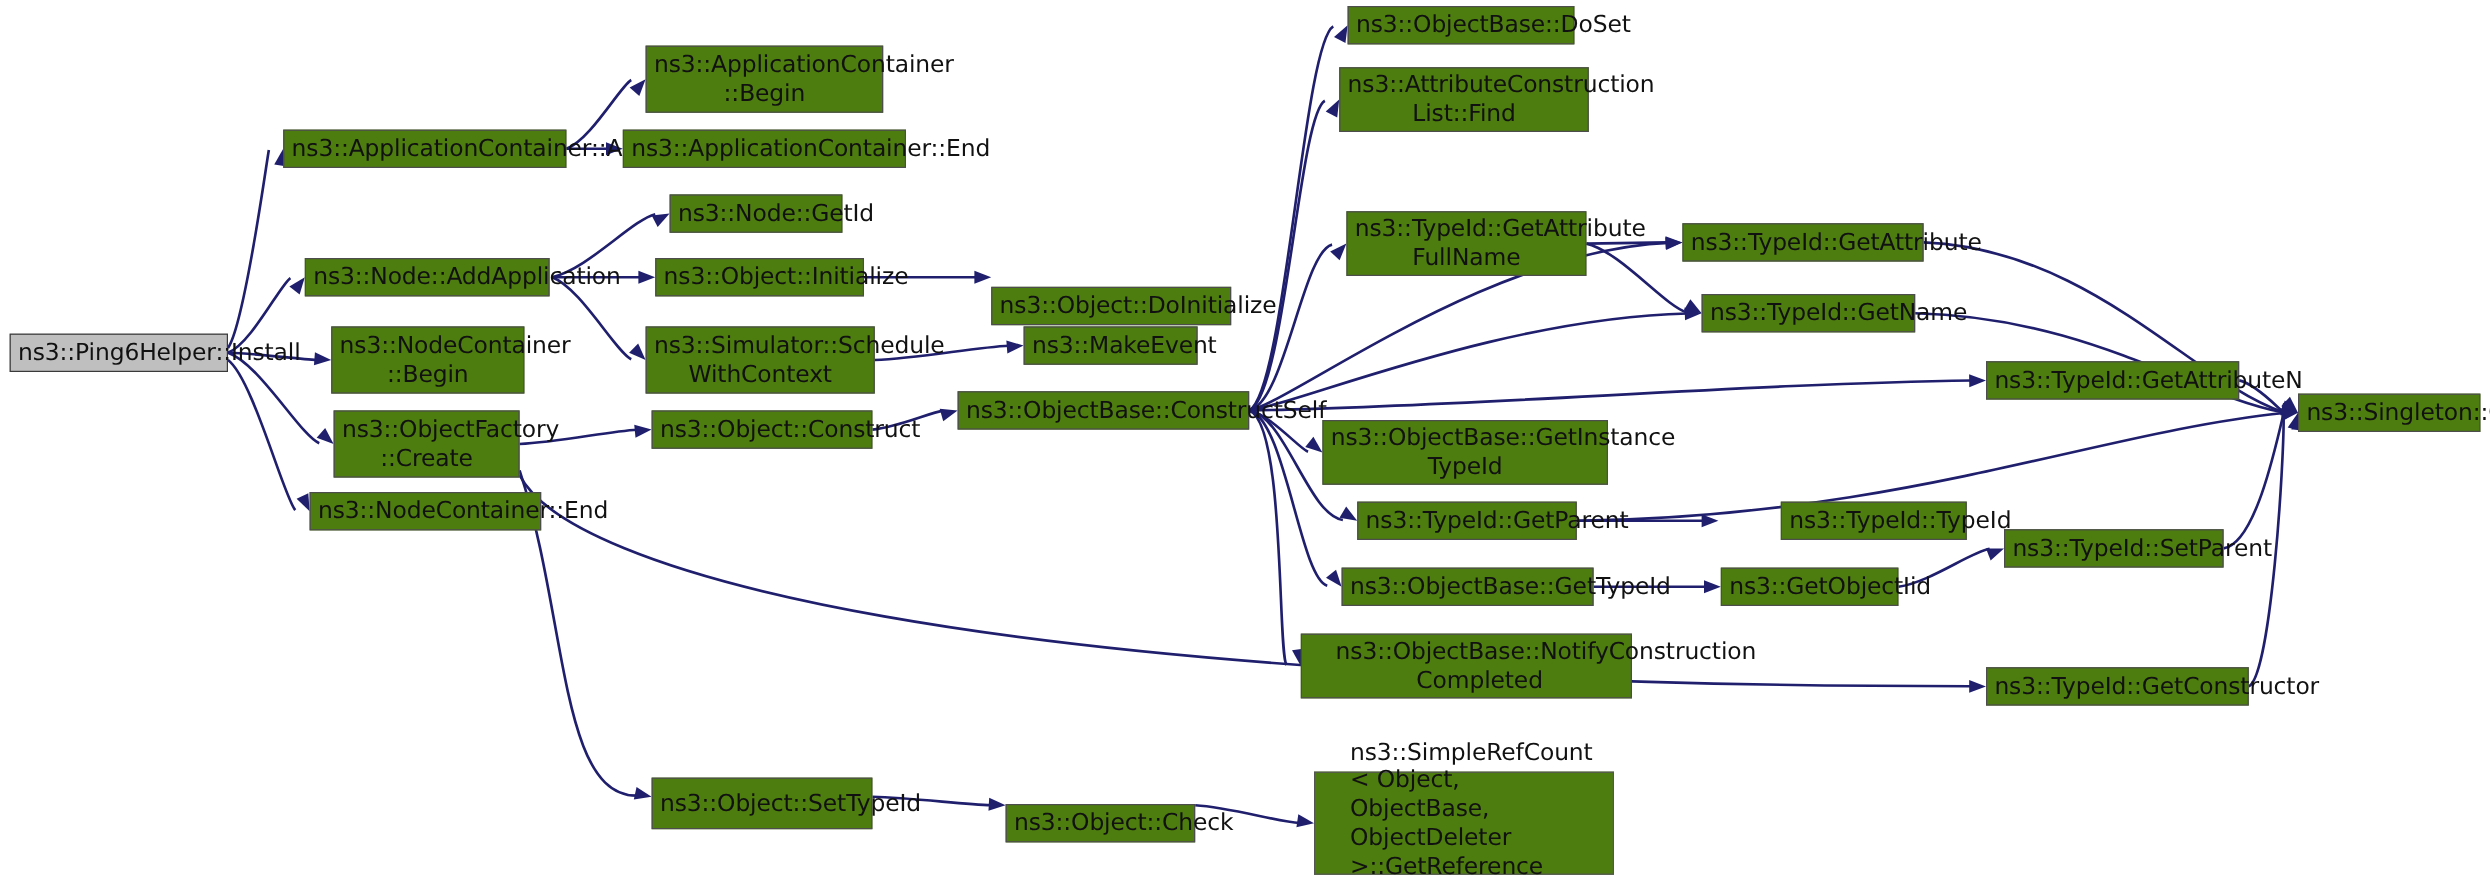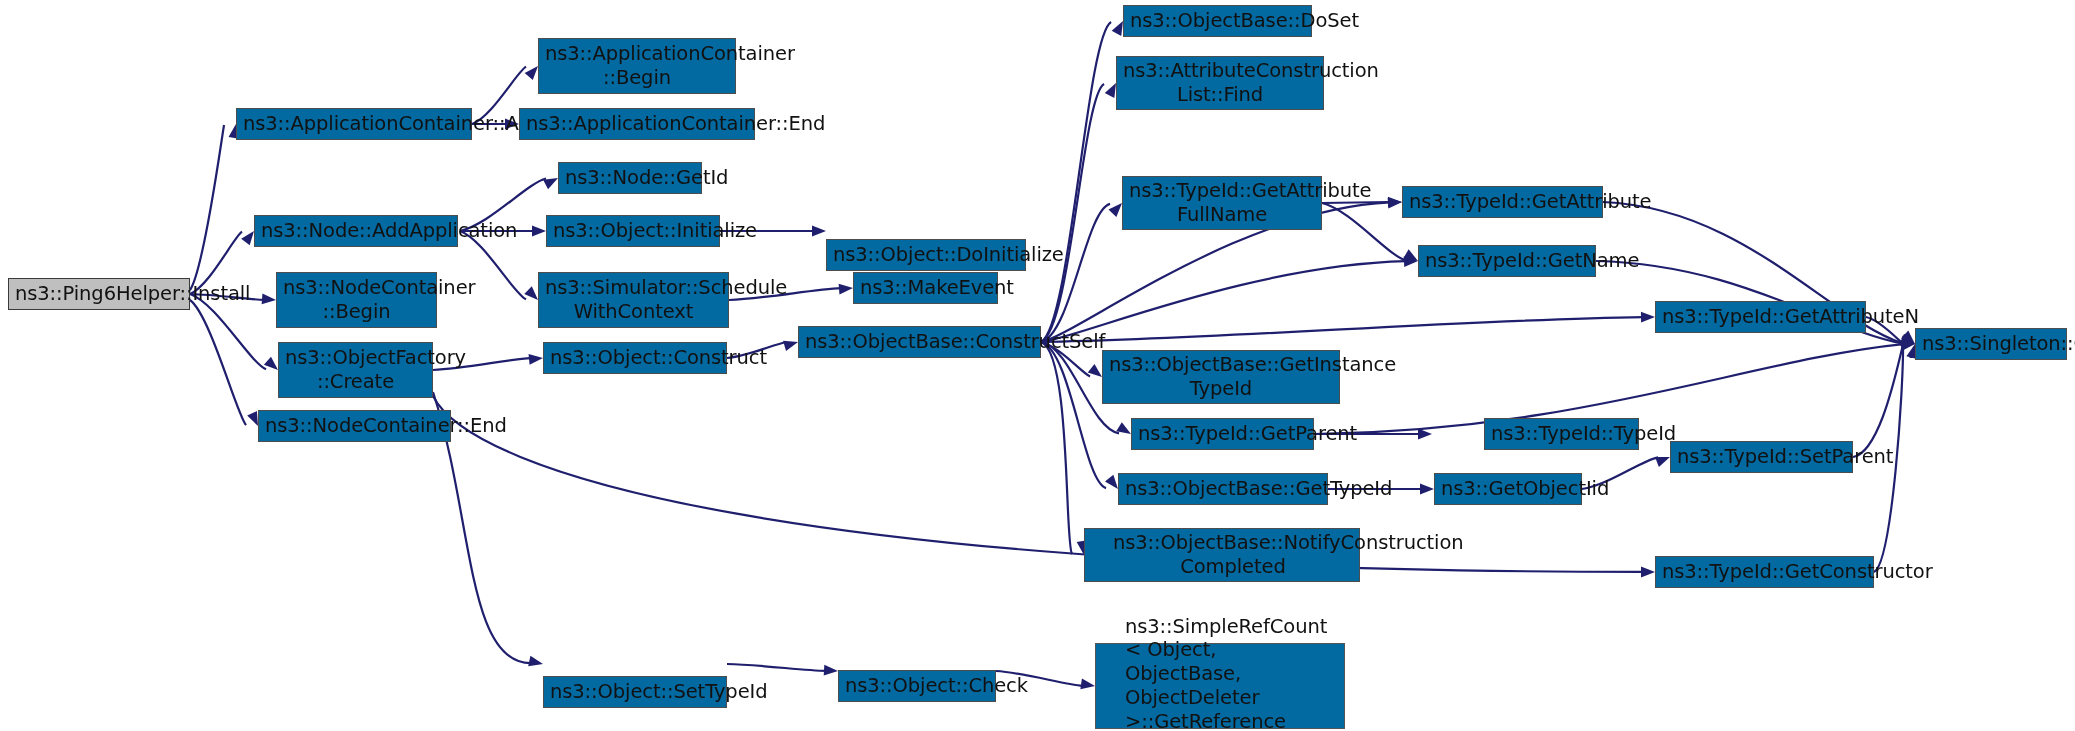--- a/index.html
+++ b/index.html
@@ -38,21 +38,21 @@
     width: 2075px;
     height: 731px;
   }
   .gnode {
     position: absolute;
     box-sizing: border-box;
     display: flex;
     align-items: center;
     justify-content: center;
     text-align: center;
-    background: #0369a1;
+    background: #4d7c0f;
     border: 1.6px solid #4d4d4d;
     color: #111111;
     font-size: 19.5px;
     line-height: 1.22;
     letter-spacing: -0.1px;
     white-space: pre-line;
     padding: 0 6px;
     cursor: pointer;
   }
   .gnode.root {
@@ -163,21 +163,21 @@
       <div class="gnode" style="left: 276px; top: 272px; width: 161px; height: 56px;"><span class="gnode-label">ns3::NodeContainer
 ::Begin</span></div>
       <div class="gnode" style="left: 278px; top: 342px; width: 155px; height: 56px;"><span class="gnode-label">ns3::ObjectFactory
 ::Create</span></div>
       <div class="gnode" style="left: 258px; top: 410px; width: 193px; height: 32px;"><span class="gnode-label">ns3::NodeContainer::End</span></div>
       <div class="gnode" style="left: 558px; top: 162px; width: 144px; height: 32px;"><span class="gnode-label">ns3::Node::GetId</span></div>
       <div class="gnode" style="left: 546px; top: 215px; width: 174px; height: 32px;"><span class="gnode-label">ns3::Object::Initialize</span></div>
       <div class="gnode" style="left: 538px; top: 272px; width: 191px; height: 56px;"><span class="gnode-label">ns3::Simulator::Schedule
 WithContext</span></div>
       <div class="gnode" style="left: 543px; top: 342px; width: 184px; height: 32px;"><span class="gnode-label">ns3::Object::Construct</span></div>
-      <div class="gnode" style="left: 543px; top: 676px; width: 184px; height: 32px; text-align: center;"><span class="gnode-label">ns3::Object::SetTypeId</span></div>
+      <div class="gnode" style="left: 543px; top: 648px; width: 184px; height: 43px; text-align: center;"><span class="gnode-label">ns3::Object::SetTypeId</span></div>
       <div class="gnode" style="left: 826px; top: 215px; width: 200px; height: 32px; margin-top: 24px;"><span class="gnode-label">ns3::Object::DoInitialize</span></div>
       <div class="gnode" style="left: 853px; top: 272px; width: 145px; height: 32px;"><span class="gnode-label">ns3::MakeEvent</span></div>
       <div class="gnode" style="left: 798px; top: 326px; width: 243px; height: 32px;"><span class="gnode-label">ns3::ObjectBase::ConstructSelf</span></div>
       <div class="gnode" style="left: 838px; top: 655px; width: 158px; height: 32px; margin-top: 15px;"><span class="gnode-label">ns3::Object::Check</span></div>
       <div class="gnode" style="left: 1123px; top: 5px; width: 189px; height: 32px;"><span class="gnode-label">ns3::ObjectBase::DoSet</span></div>
       <div class="gnode" style="left: 1116px; top: 56px; width: 208px; height: 54px;"><span class="gnode-label">ns3::AttributeConstruction
 List::Find</span></div>
       <div class="gnode" style="left: 1122px; top: 176px; width: 200px; height: 54px;"><span class="gnode-label">ns3::TypeId::GetAttribute
 FullName</span></div>
       <div class="gnode" style="left: 1102px; top: 350px; width: 238px; height: 54px;"><span class="gnode-label">ns3::ObjectBase::GetInstance

